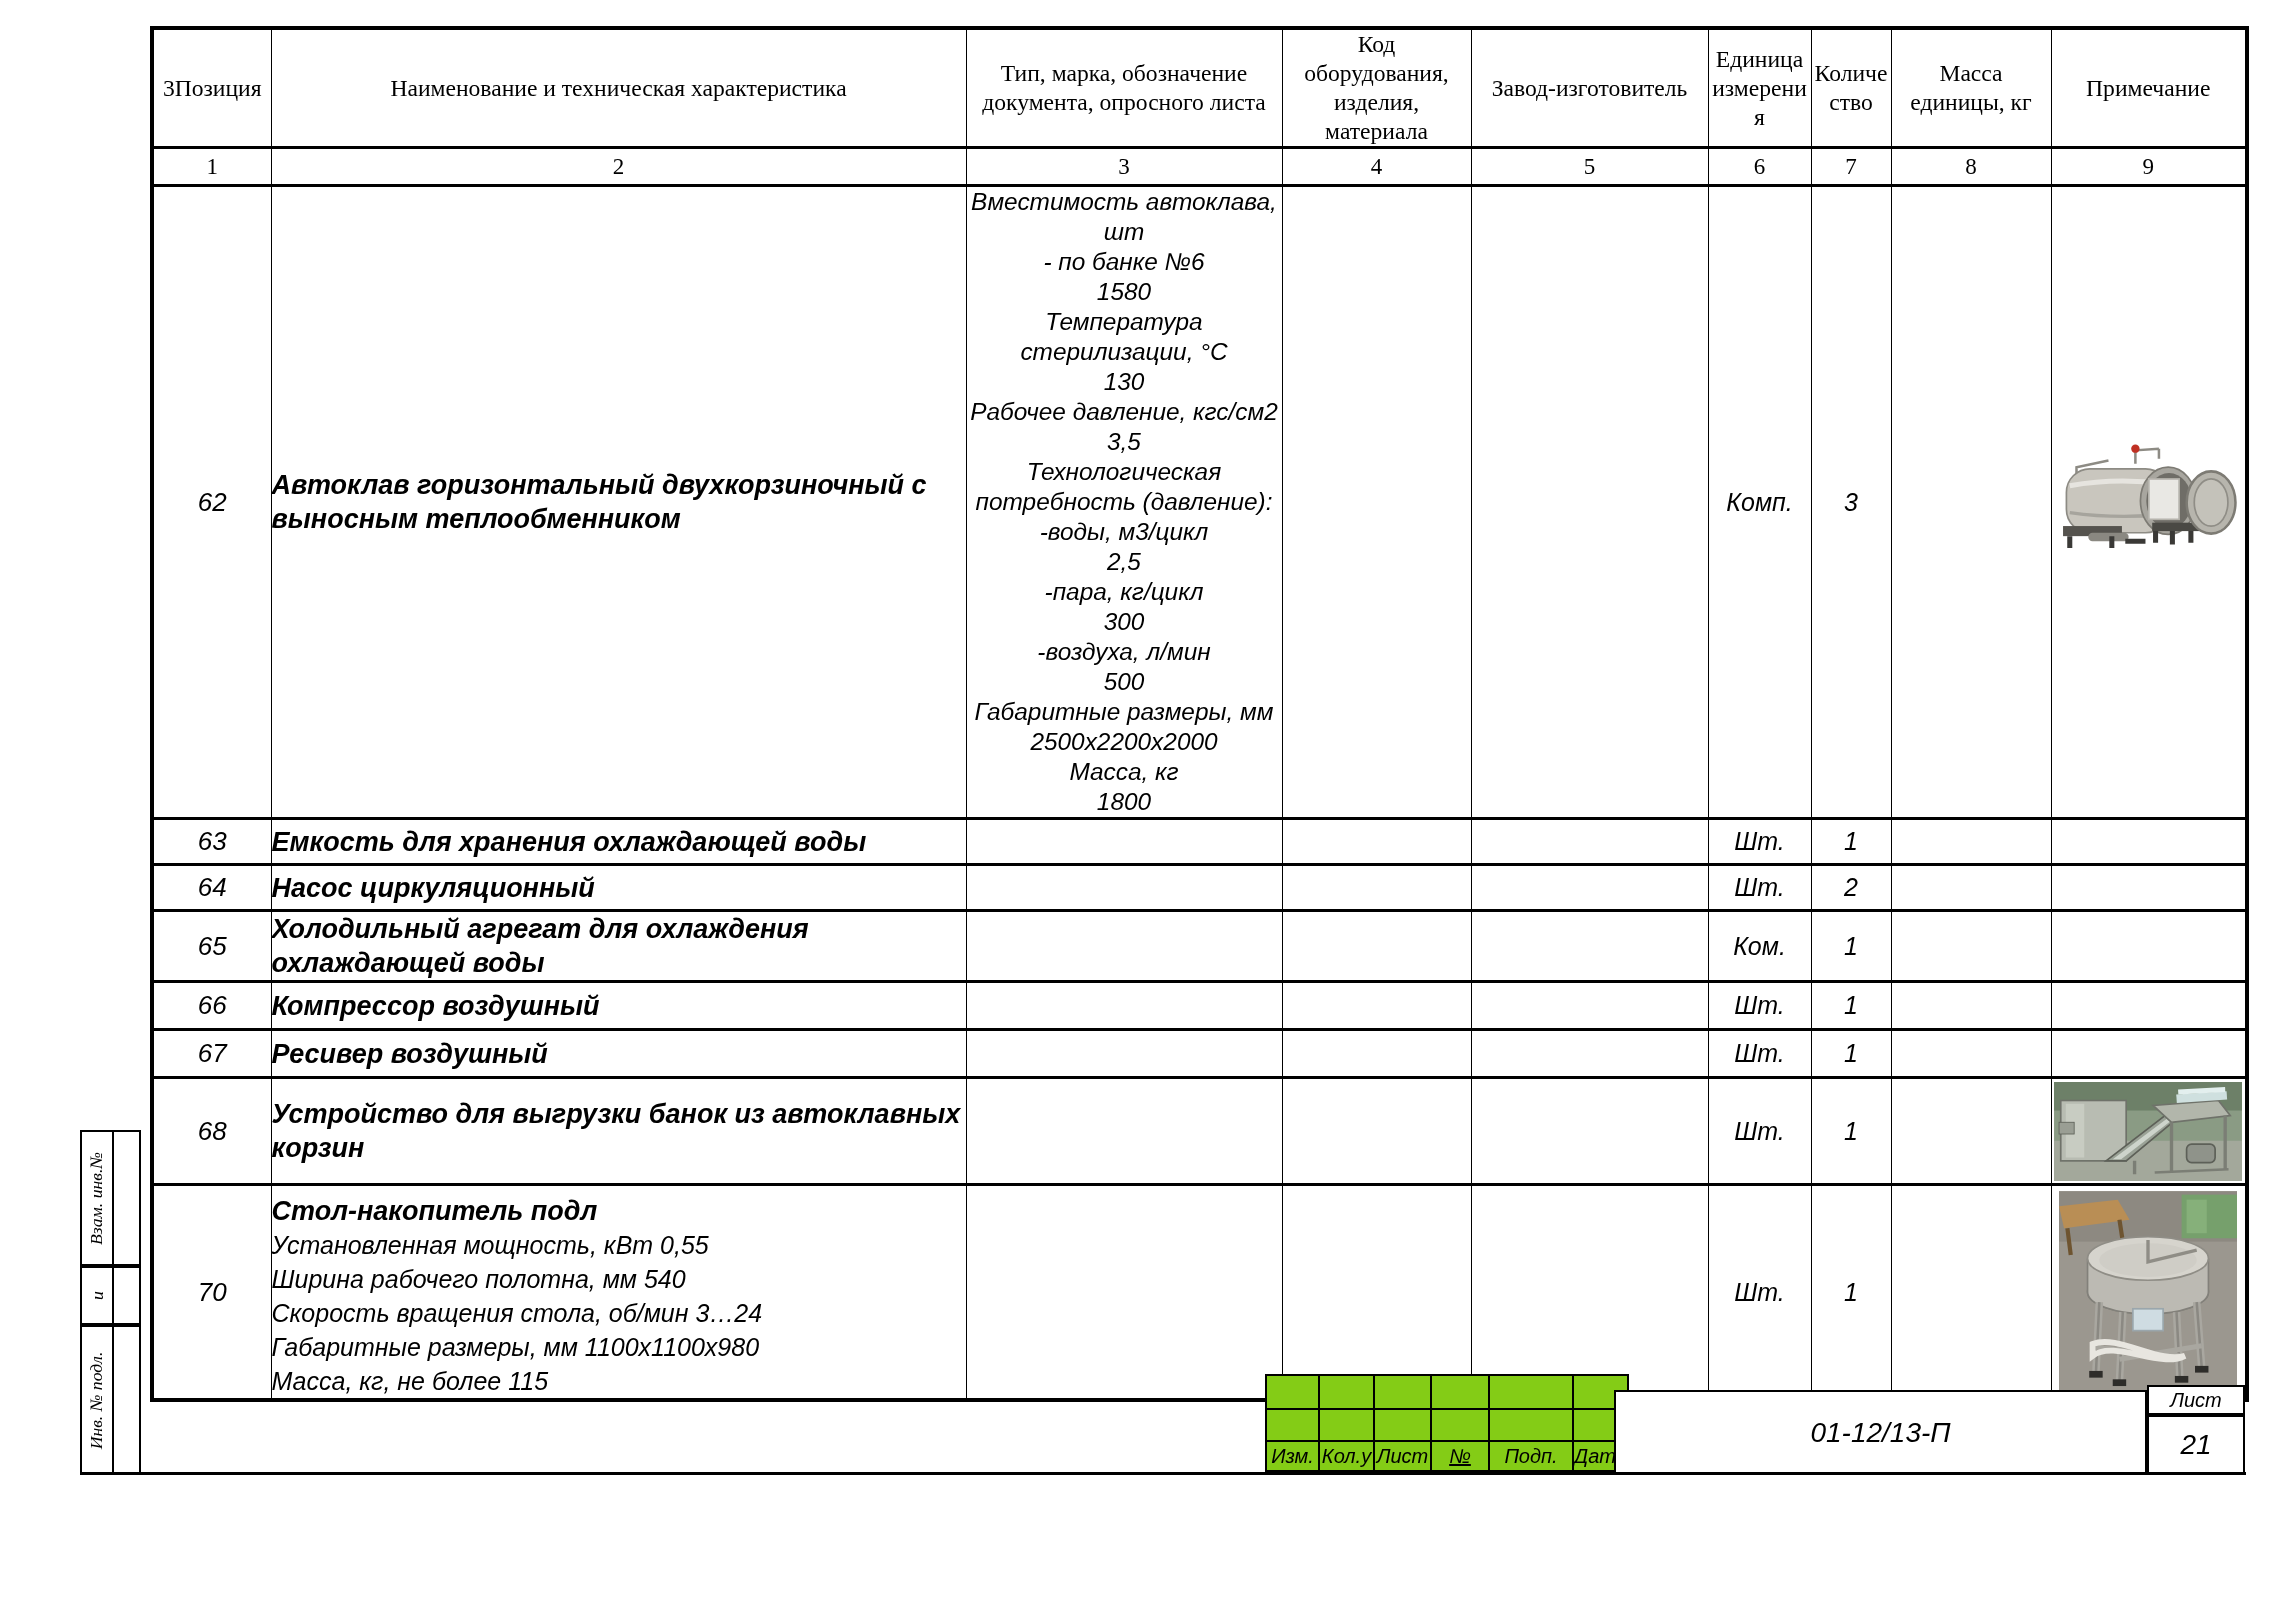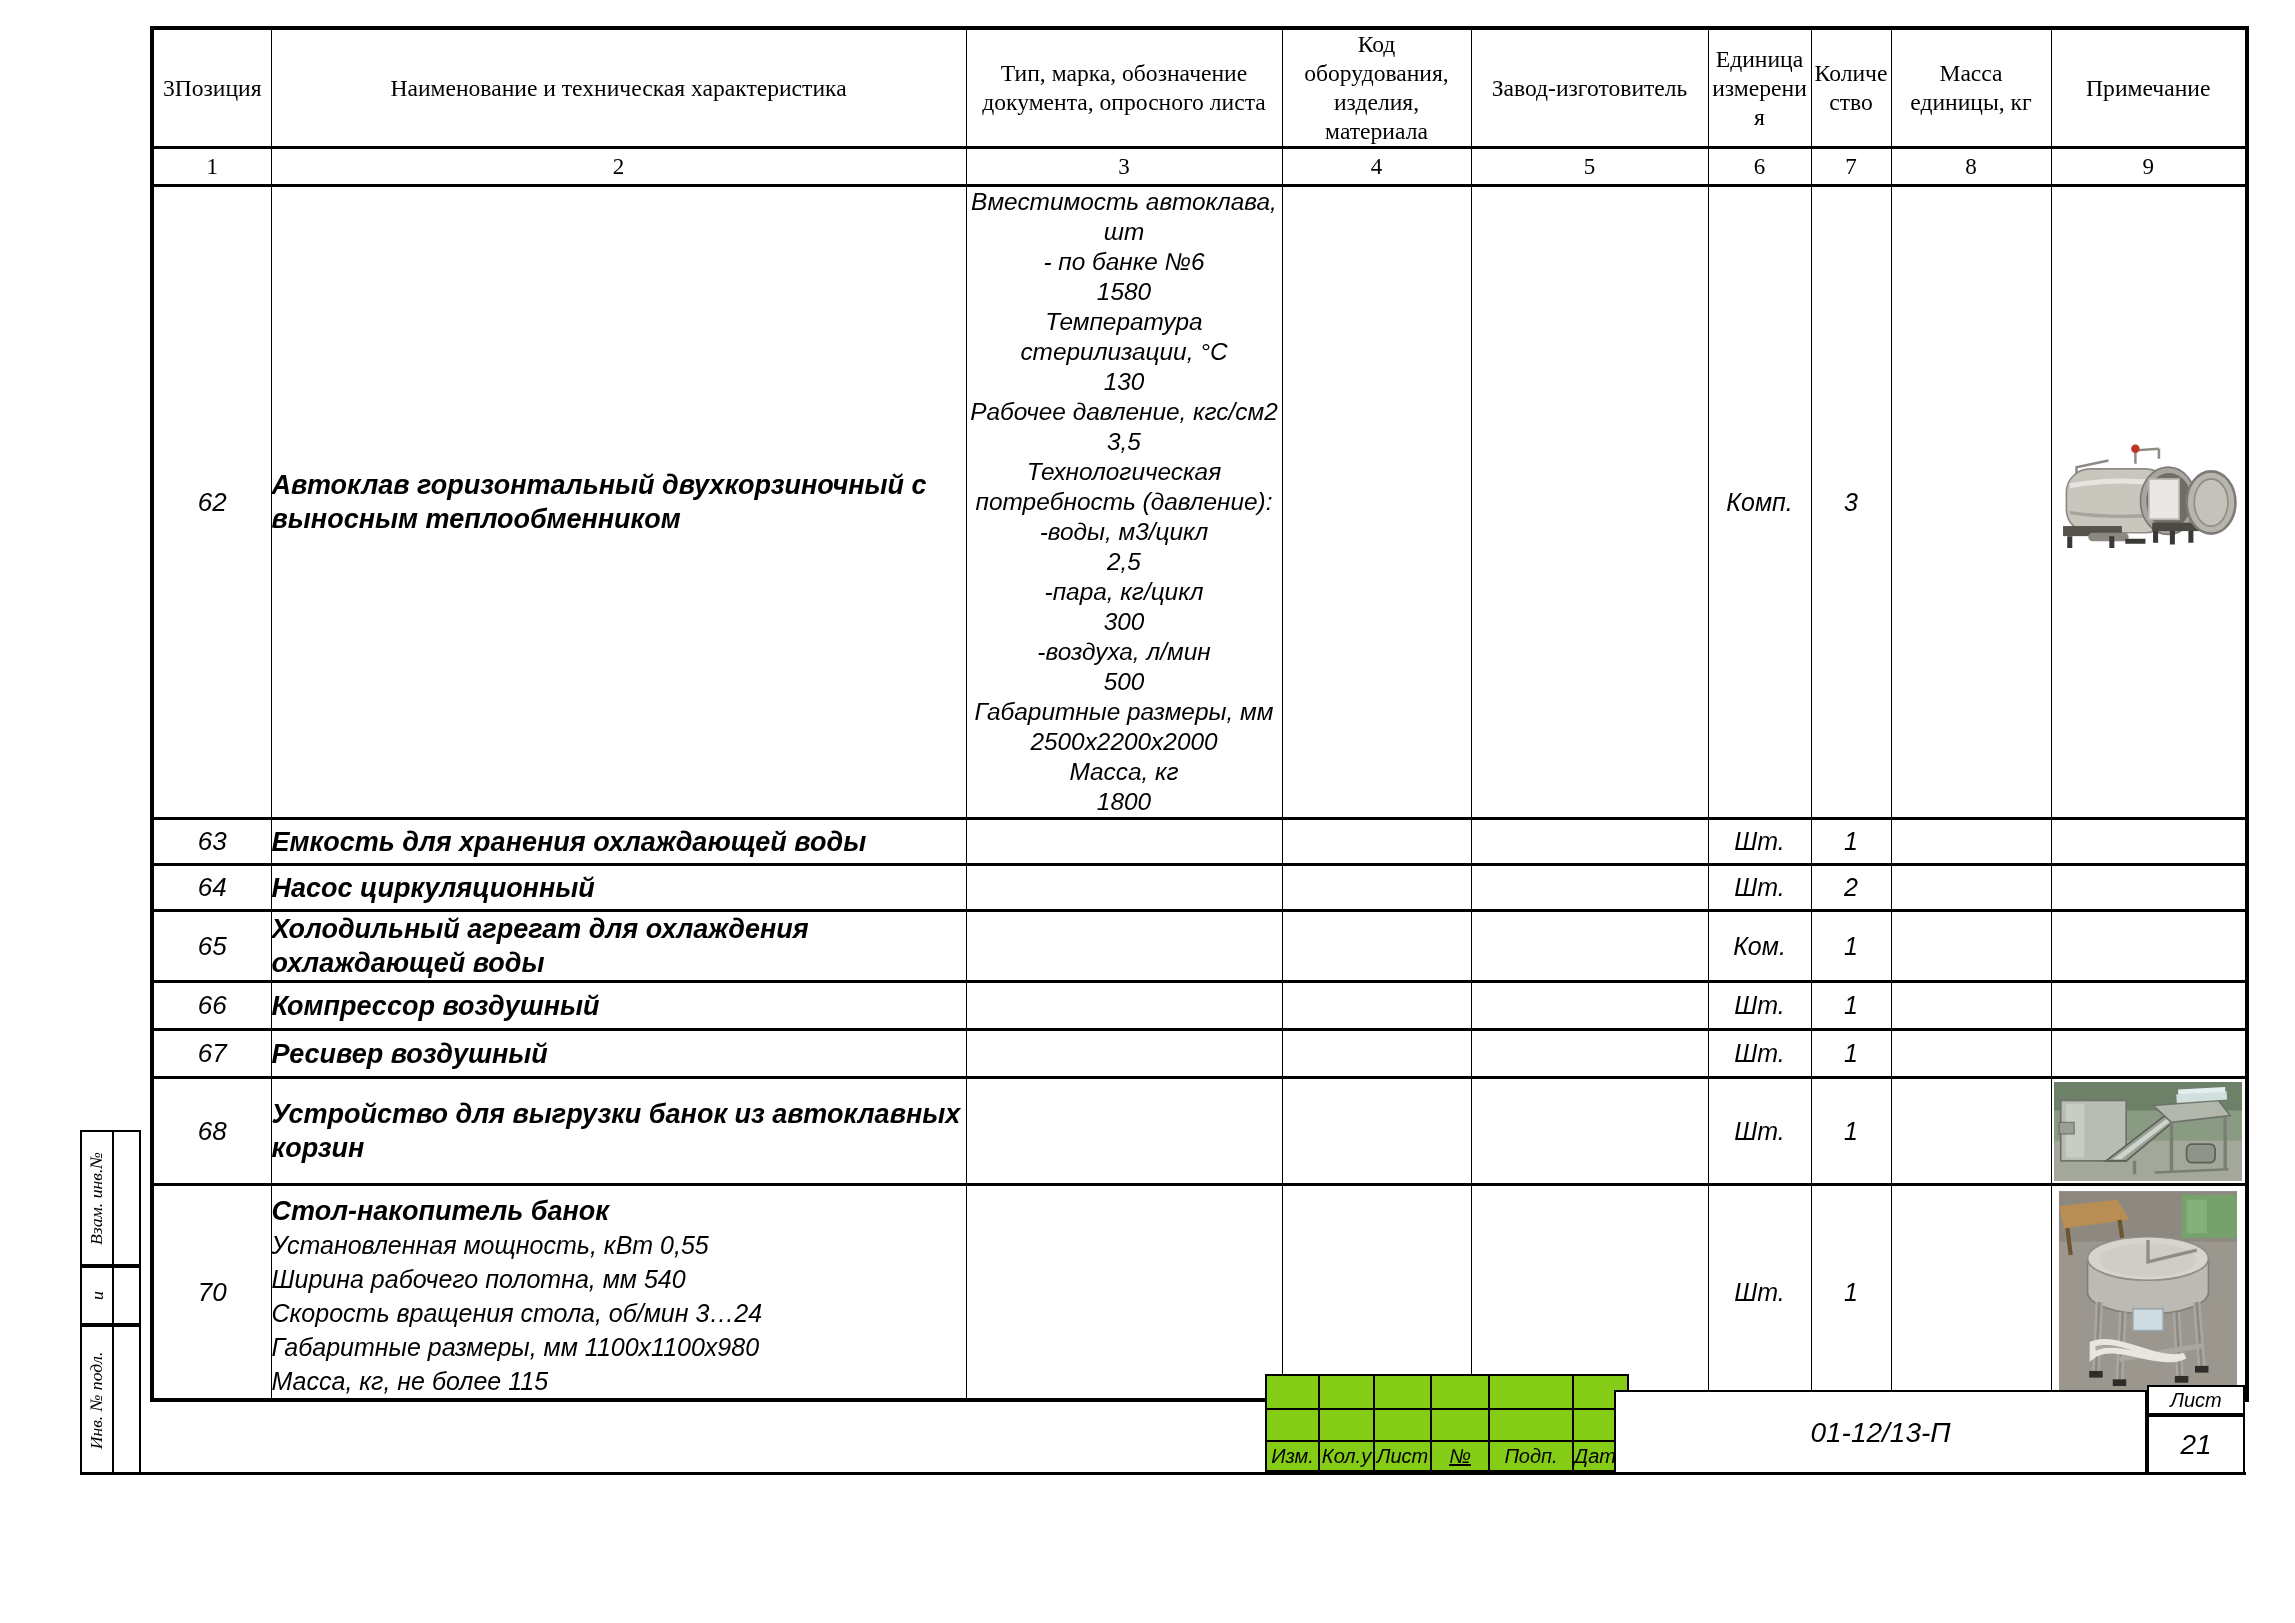--- a/index.html
+++ b/index.html
@@ -276,21 +276,21 @@
           <rect x="158" y="74" width="34" height="22" rx="6" fill="#8f938a" stroke="#5d6058" stroke-width="2"></rect>
           <path d="M140,48 L140,108 M204,40 L204,104 M96,94 L96,110" stroke="#7b7e75" stroke-width="4"></path>
           <path d="M120,108 L208,104" stroke="#7b7e75" stroke-width="3"></path>
         </svg>
       </td>
     </tr>
 
     <tr style="height:208px">
       <td class="pos">70</td>
       <td class="name vtop" style="padding-top:8.4px">
-        <div class="name-text">Стол-накопитель банок</div>
+        <div class="name-text">Стол-накопитель подл</div>
         <div class="name-specs">Установленная мощность, кВт    0,55
 Ширина рабочего полотна, мм    540
 Скорость вращения стола, об/мин   3…24
 Габаритные размеры, мм   1100х1100х980
 Масса, кг, не более   115</div>
       </td>
       <td></td>
       <td></td>
       <td></td>
       <td class="unit">Шт.</td>

